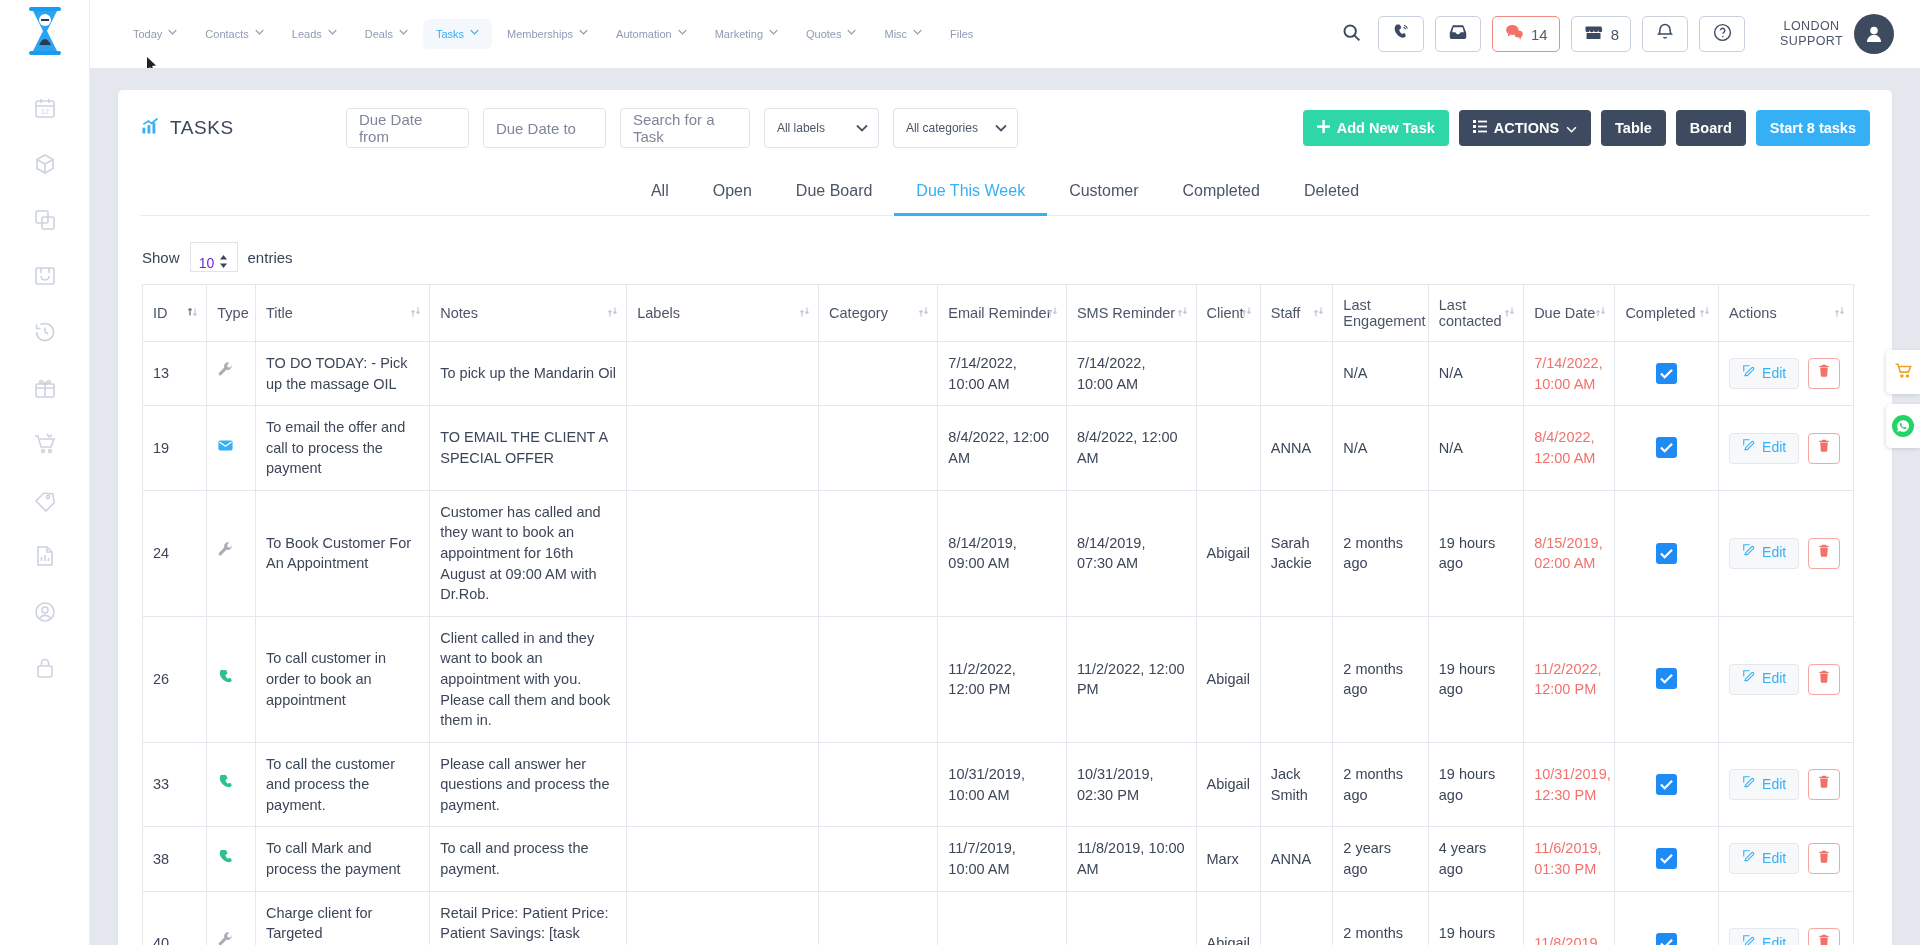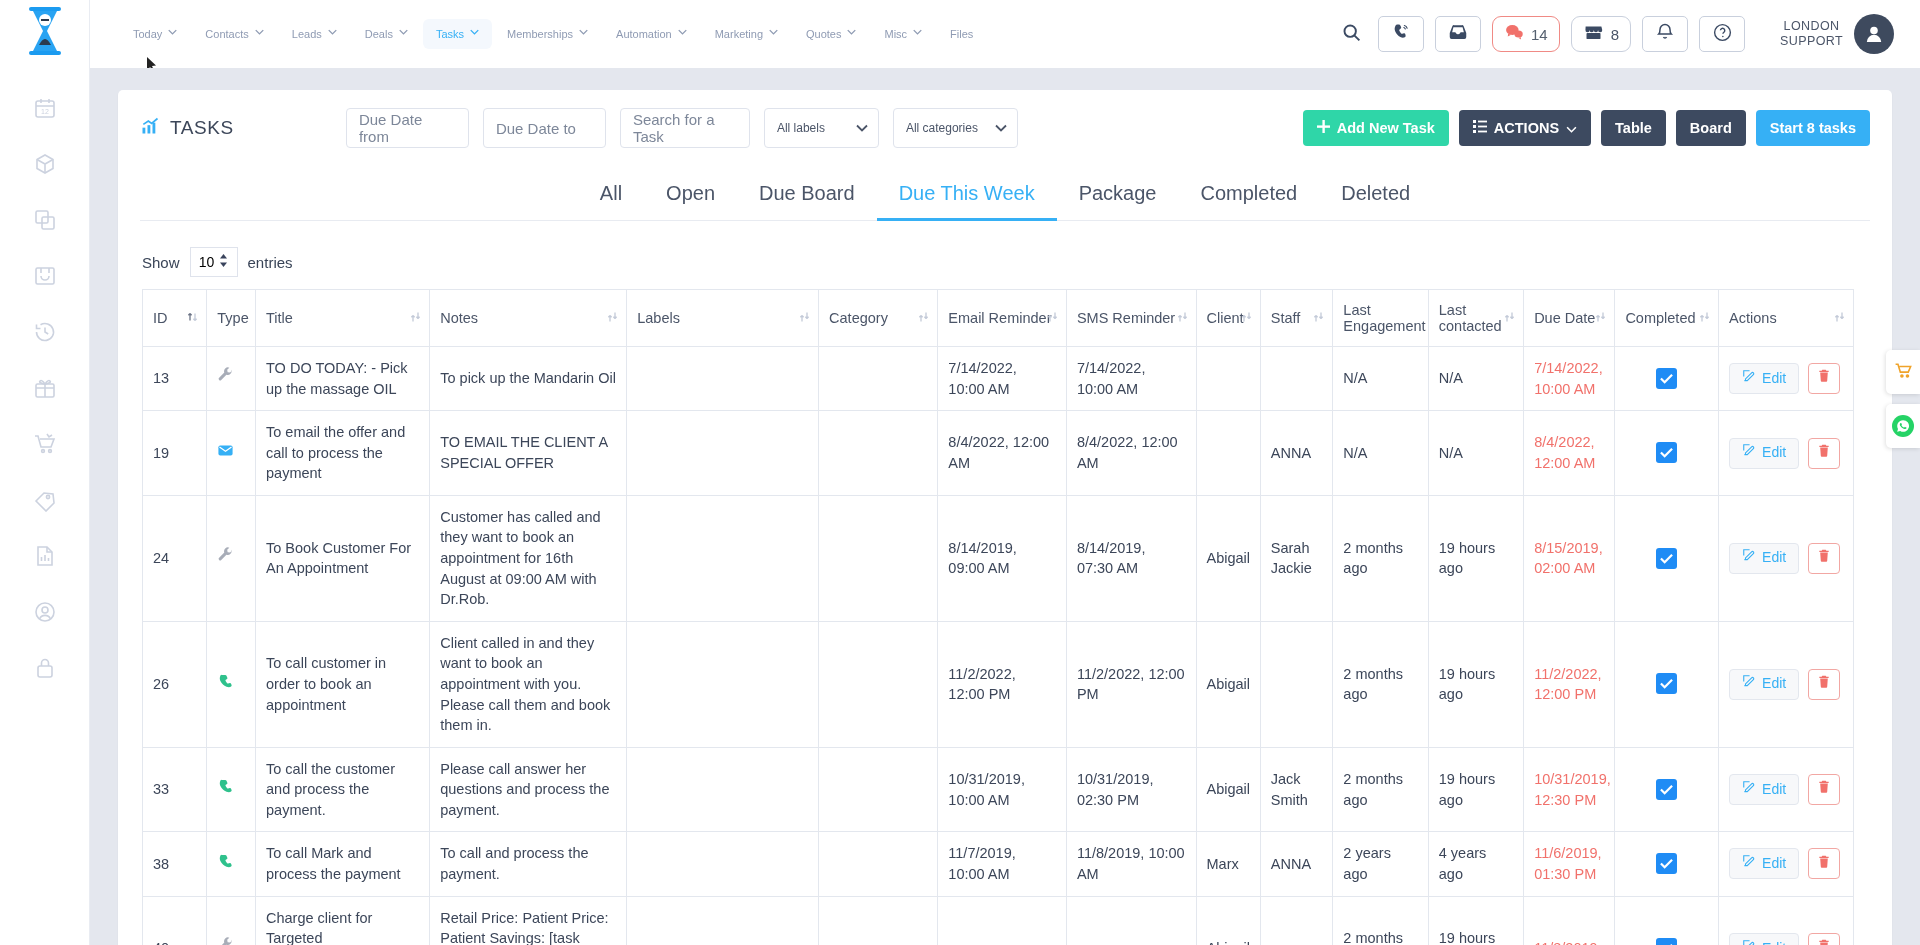--- a/index.html
+++ b/index.html
@@ -41,21 +41,21 @@
   .nav-item.active { color: #36b0f5; background: #f4f8fd; }
   .caret { display:inline-block; width: 9px; height: 9px; position: relative; top:-1px; }
   .caret svg { display:block; }
 
   .nav-right { margin-left: auto; display: flex; align-items: center; gap: 11px; padding-right: 26px; }
   .icon-btn {
     width: 46px; height: 36px; border: 1px solid #c9d0dd; border-radius: 5px;
     display: flex; align-items: center; justify-content: center; color: #3b4a63;
     background: #fff; cursor: pointer;
   }
-  .icon-btn.wide { width: auto; padding: 0 11px; gap: 7px; border-radius: 9px; }
+  .icon-btn.wide { width: auto; padding: 0 11px; gap: 7px; }
   .icon-btn.alert { border-color: #f08a85; color: #f1716b; }
   .icon-btn .badge-num { font-size: 15px; color: #4a5568; }
   .icon-btn.alert .badge-num { color: #55606f; }
   .search-plain { width: 30px; height: 30px; display:flex; align-items:center; justify-content:center; color:#3b4a63; cursor:pointer; }
   .org-name {
     font-size: 12.5px; line-height: 15px; color: #4b5568; text-align: center;
     letter-spacing: .4px; margin-left: 24px;
   }
   .avatar {
     width: 40px; height: 40px; border-radius: 50%; background: #3e4a5e;
@@ -84,27 +84,27 @@
   .sel.cats { width: 125px; }
   .sel .chev { position: absolute; right: 10px; top: 50%; transform: translateY(-50%); color:#4b5568; }
 
   .tool-actions { margin-left: auto; display: flex; align-items: center; gap: 10px; }
   .btn { height: 36px; border-radius: 4px; display:flex; align-items:center; justify-content:center; gap: 7px; font-size: 14.5px; cursor:pointer; padding: 6px 14px; white-space:nowrap; }
   .btn-add { background: #2fd6a8; color: #fff; font-weight: 600; }
   .btn-dark { background: #3d4a60; color: #fff; font-weight: 600; }
   .btn-blue { background: #36b0f5; color: #fff; font-weight: 600; }
 
   .tabs { display: flex; justify-content: center; gap: 0; border-bottom: 1px solid #e8ebf1; margin: 10px 22px 0 22px; }
-  .tab { padding: 10px 22px 13px 22px; font-size: 20px; color: #4b5568; cursor: pointer; border-bottom: 3px solid transparent; margin-bottom:-1px; }
+  .tab { padding: 10px 22px 13px 22px; font-size: 16px; color: #4b5568; cursor: pointer; border-bottom: 3px solid transparent; margin-bottom:-1px; }
   .tab.active { color: #36b0f5; border-bottom-color: #36b0f5; }
 
   .showbar { display:flex; align-items:center; gap: 10px; padding: 26px 22px 12px 24px; font-size: 15px; color:#394457; }
   .showsel {
     width: 48px; height: 30px; border: 1px solid #dfe3ec; border-radius: 0; background: #fff;
-    display:flex; align-items:center; justify-content:center; gap:5px; font-size: 14px; color:#000000; cursor:pointer;
+    display:flex; align-items:flex-end; justify-content:center; gap:5px; font-size: 14px; color:#6d28d9; cursor:pointer;
   }
 
   
   .tablewrap { padding: 0 22px 20px 24px; }
   table { border-collapse: collapse; width: 1712px; table-layout: fixed; }
   thead th {
     border: 1px solid #e3e7ee; background: #fff; padding: 12px 10px; text-align: left;
     font-size: 14.5px; font-weight: 400; color: #4b5568; vertical-align: middle; position: relative;
   }
   thead th .sorticon { position: absolute; right: 8px; top: 50%; transform: translateY(-50%); color: #c3cad8; }
@@ -508,21 +508,21 @@
             <span>Start 8 tasks</span>
           </div>
         </div>
       </div>
 
       <div class="tabs">
           <div class="tab">All</div>
           <div class="tab">Open</div>
           <div class="tab">Due Board</div>
           <div class="tab active">Due This Week</div>
-          <div class="tab">Package</div>
+          <div class="tab">Customer</div>
           <div class="tab">Completed</div>
           <div class="tab">Deleted</div>
         </div>
 
       <div class="showbar">
         <span>Show</span>
         <div class="showsel">
           <span>10</span>
           <span>
             <svg width="9" height="13" viewBox="0 0 9 13" fill="#39435c">

